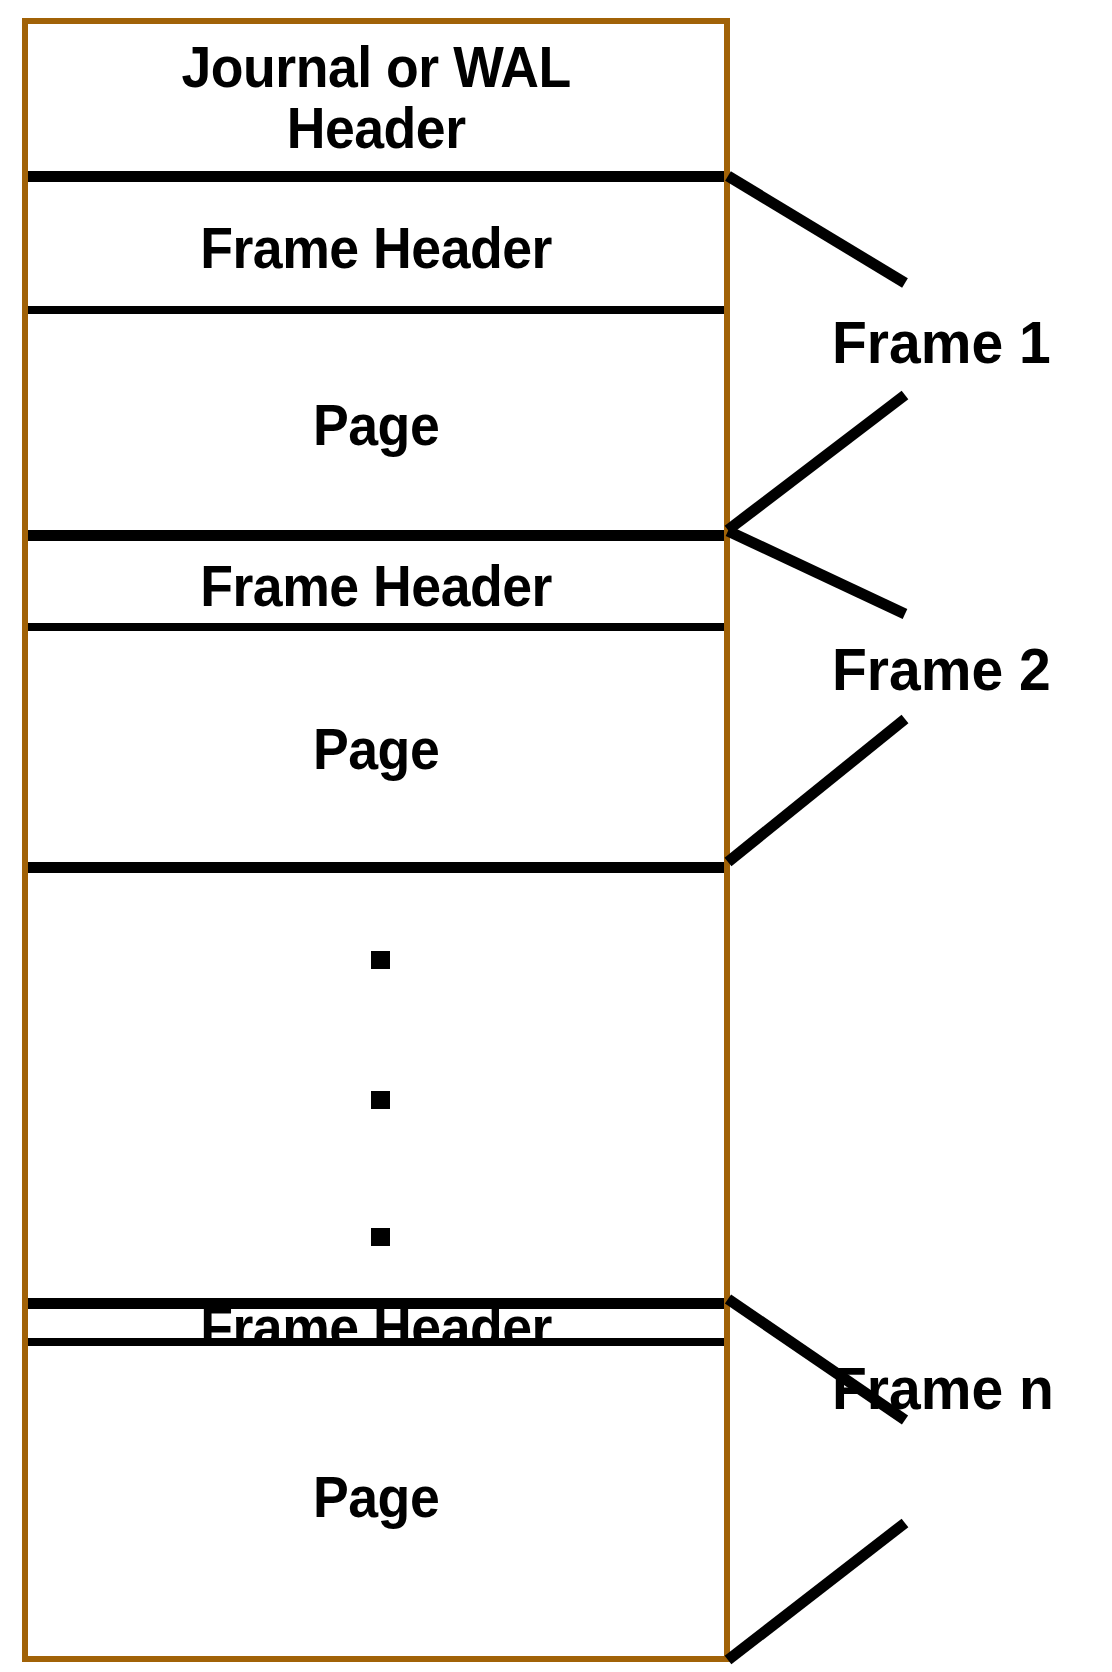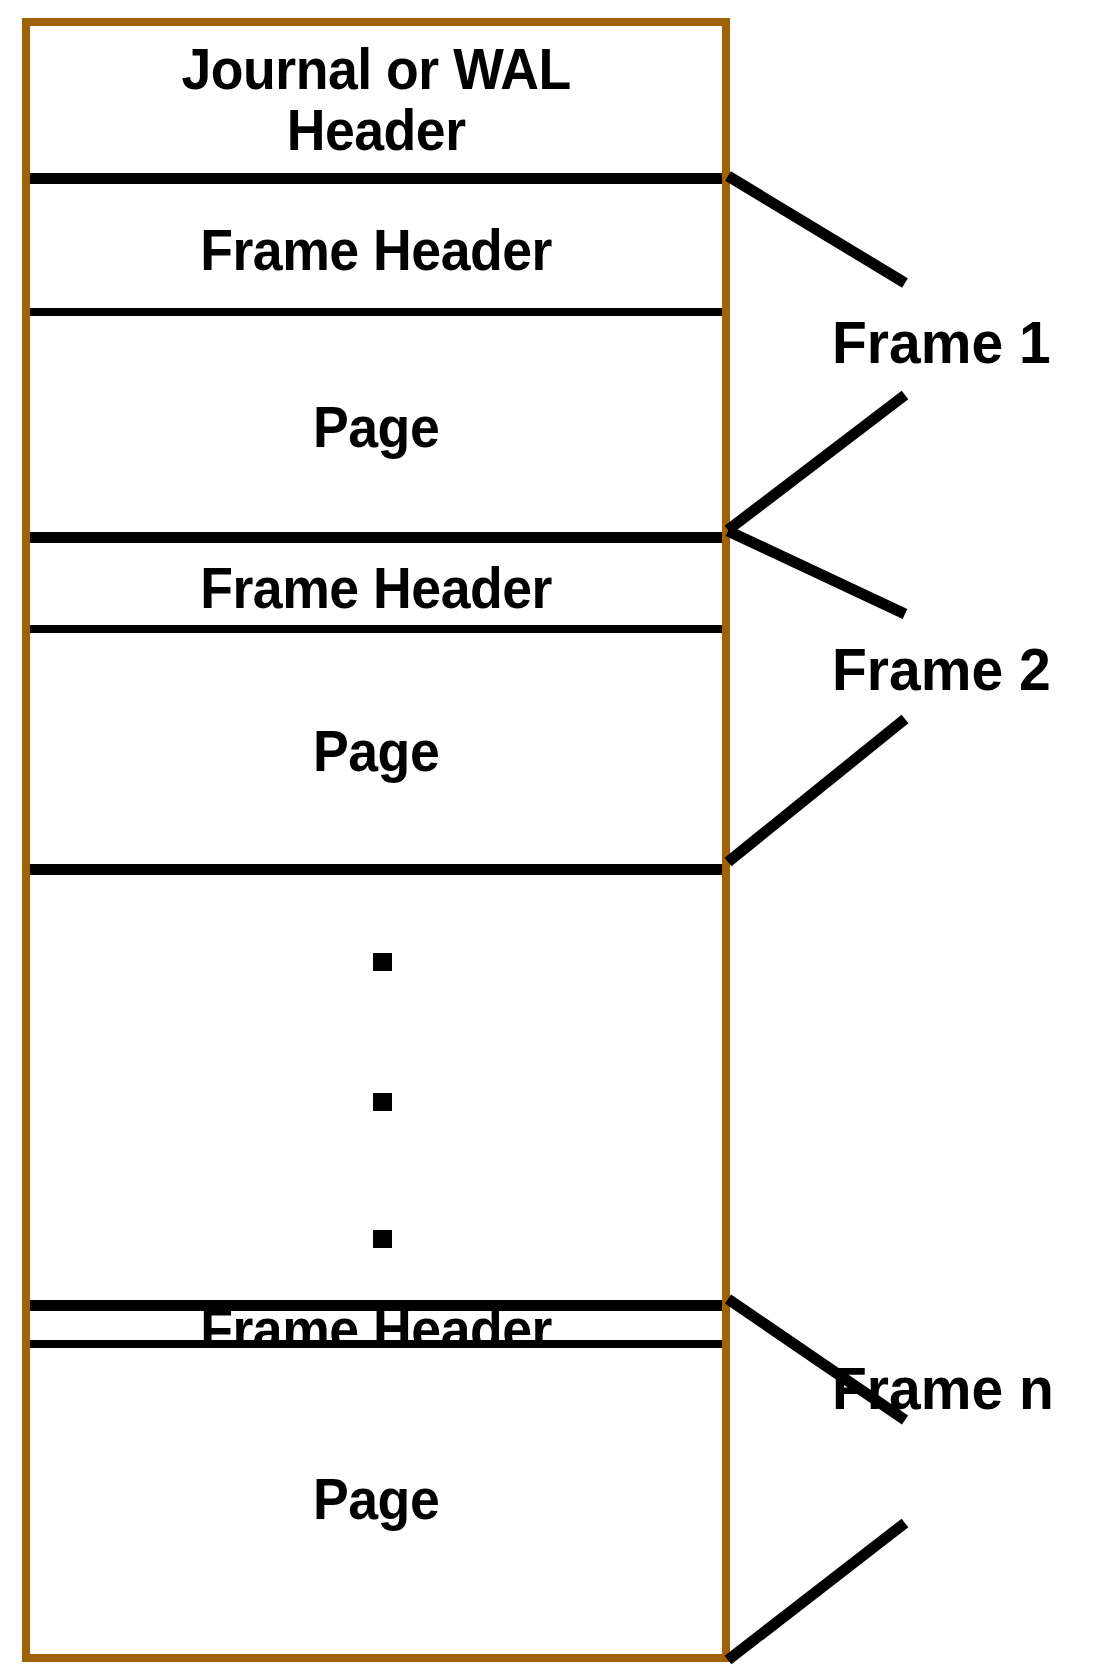--- a/index.html
+++ b/index.html
@@ -20,21 +20,21 @@
   }
 
   
   #file-box {
     position: absolute;
     left: 22px;
     top: 18px;
     width: 708px;
     height: 1644px;
     box-sizing: border-box;
-    border: 8px solid #a16207;
+    border: 6px solid #a16207;
     background: #ffffff;
   }
 
   .segment {
     position: absolute;
     left: 0;
     width: 100%;
     box-sizing: border-box;
     display: flex;
     align-items: center;

